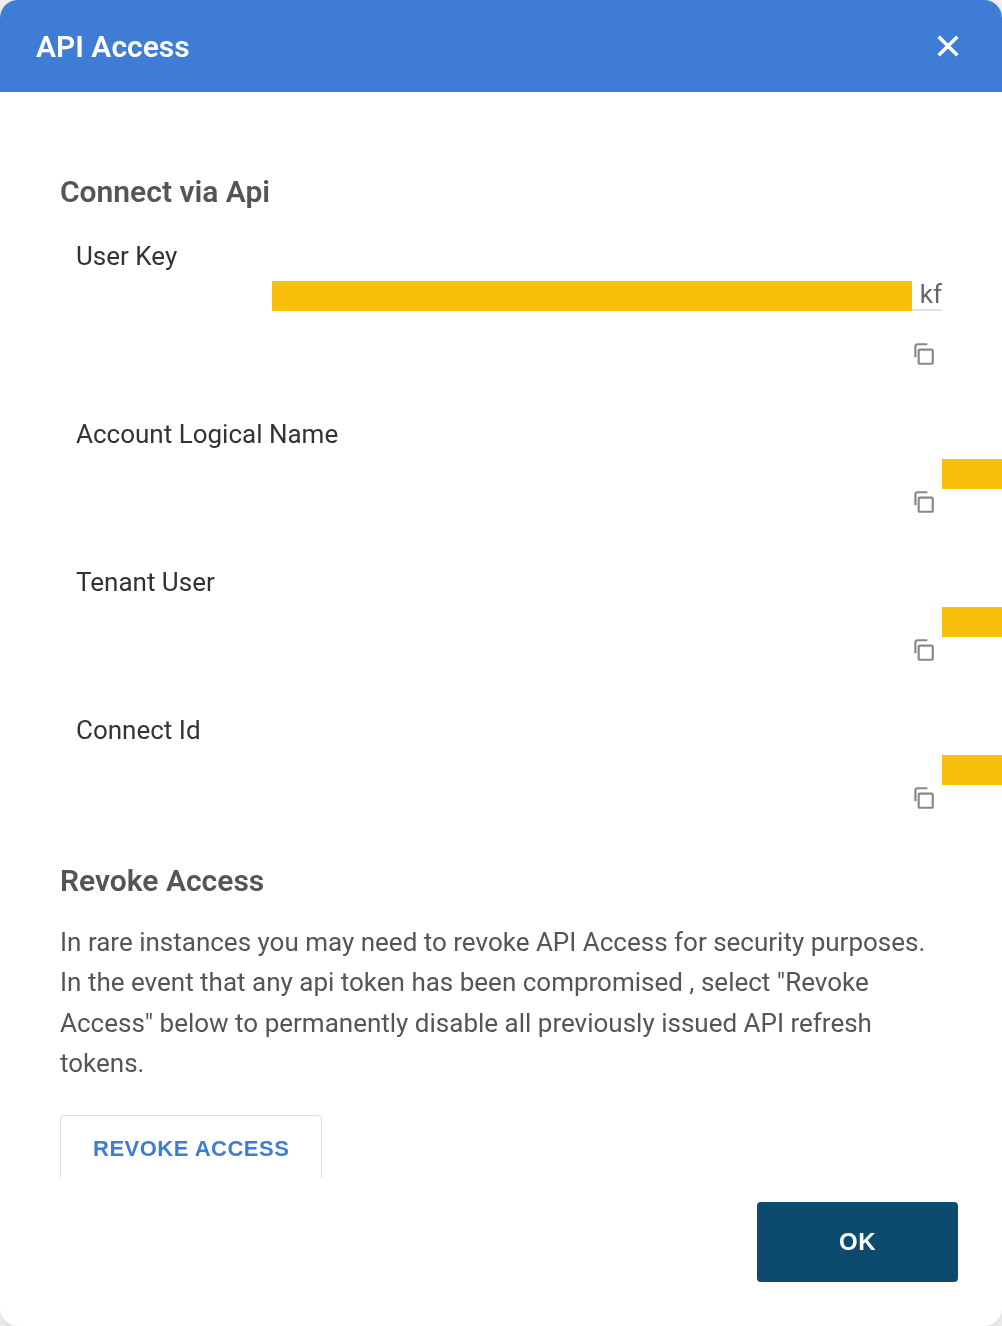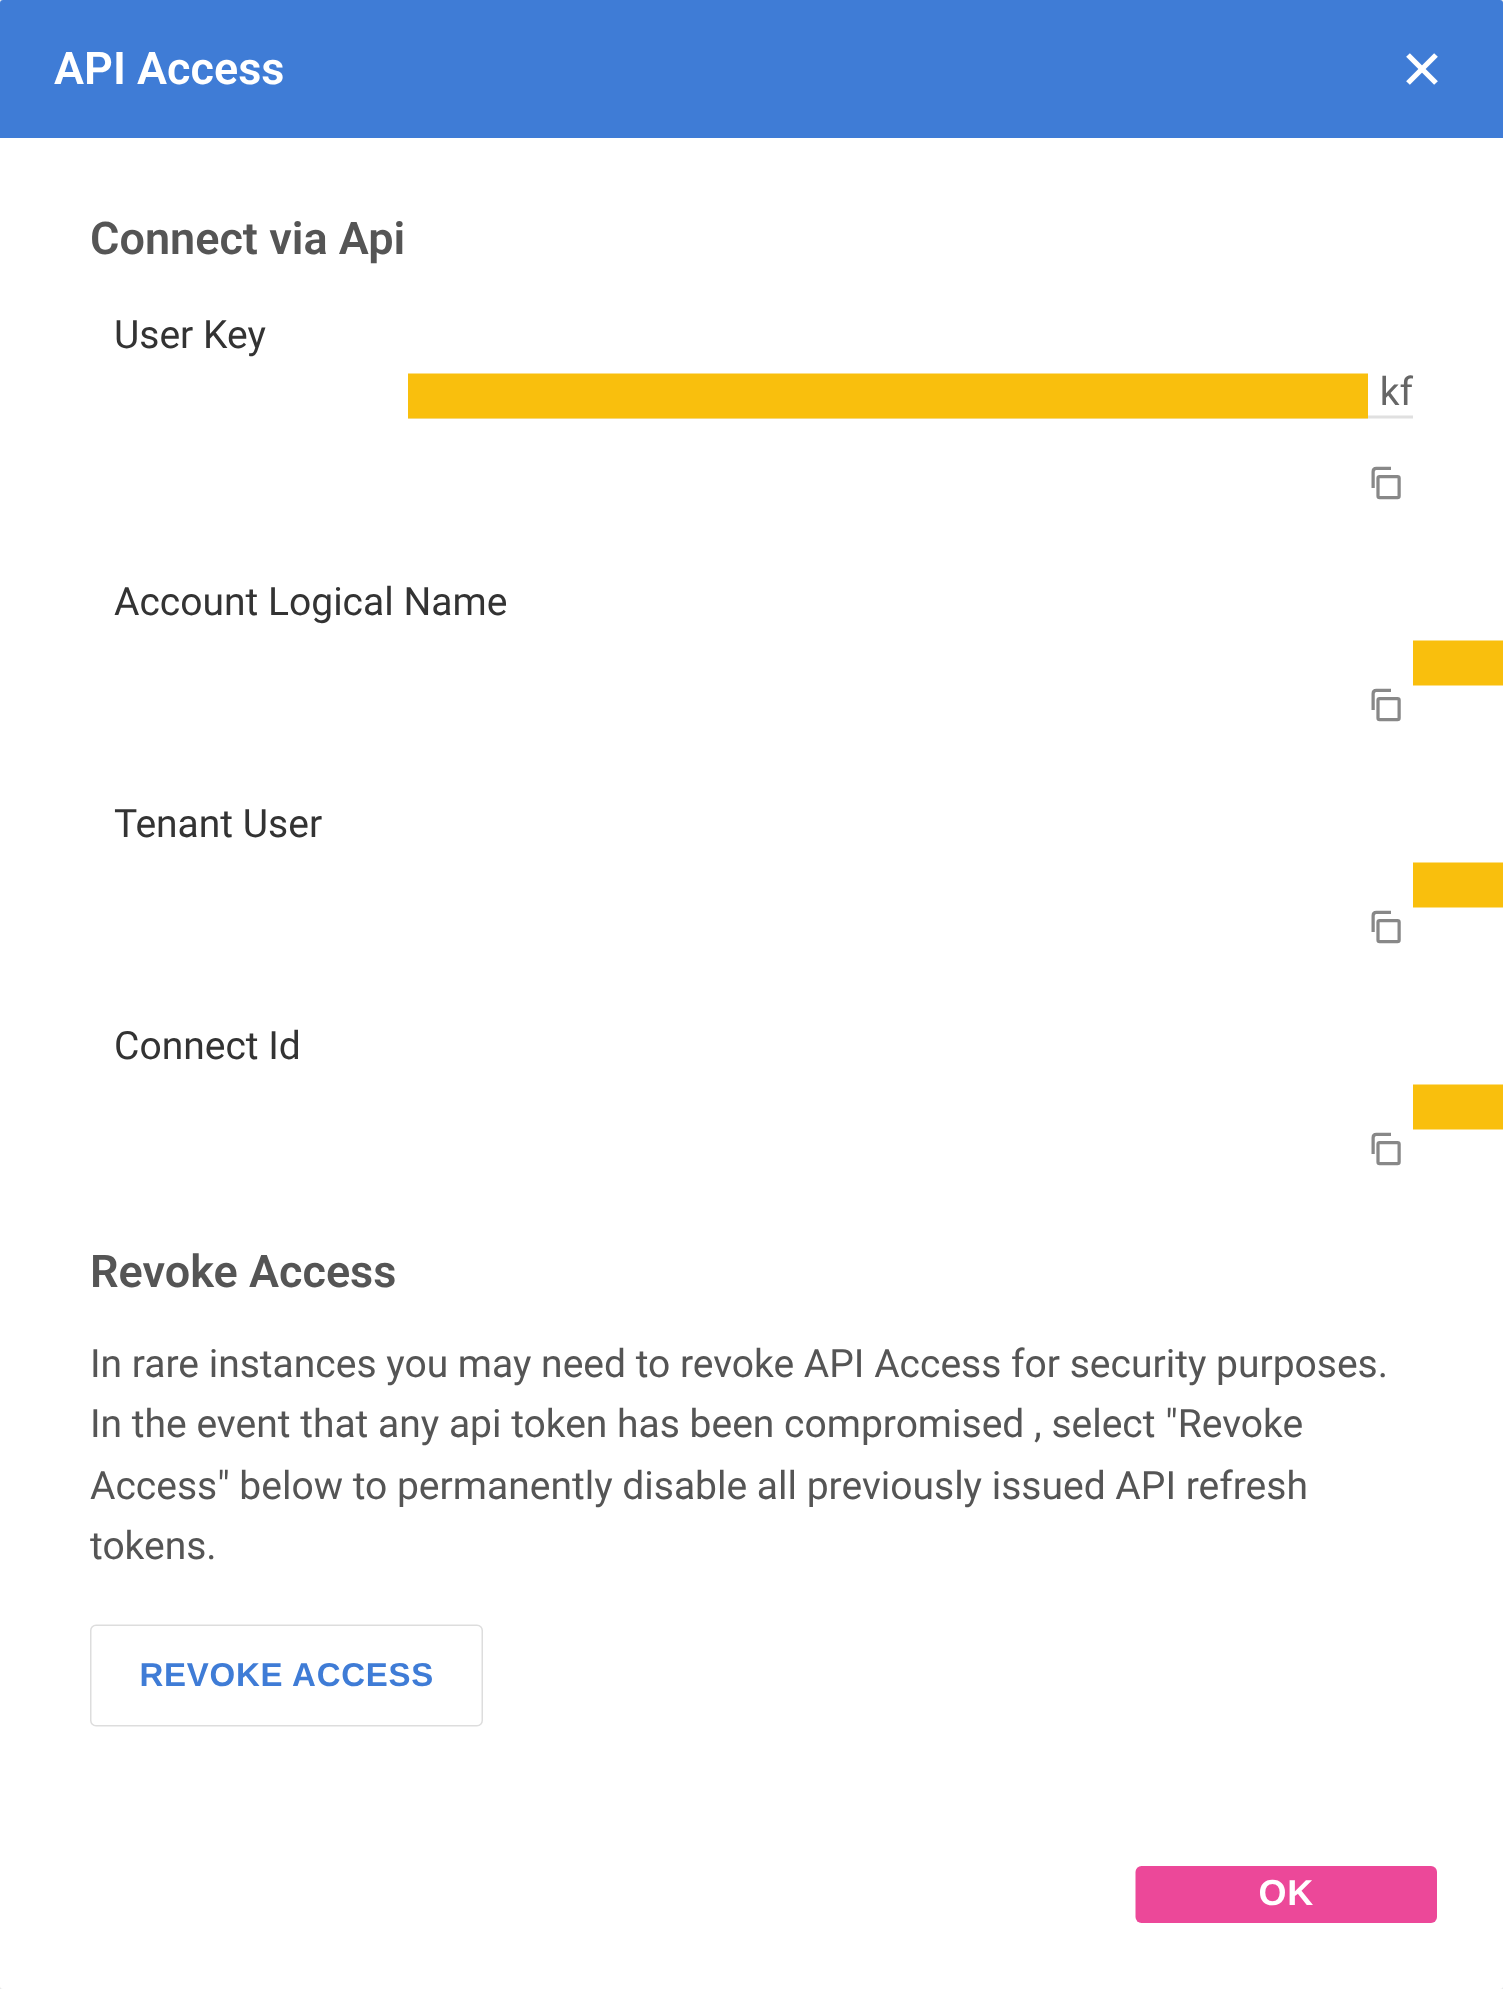--- a/index.html
+++ b/index.html
@@ -11,21 +11,21 @@
     body {
       font-family: -apple-system, BlinkMacSystemFont, "Segoe UI", Roboto, "Helvetica Neue", Arial, sans-serif;
       background: #f5f5f5;
       width: 1002px;
       height: 1326px;
       overflow: hidden;
     }
     
     .modal {
       background: #ffffff;
-      border-radius: 2px;
+      border-radius: 18px;
       box-shadow: 0 4px 20px rgba(0,0,0,0.15);
       width: 100%;
       height: 100%;
       display: flex;
       flex-direction: column;
       overflow: hidden;
     }
     
     .modal-header {
       background: #3f7cd6;
@@ -62,20 +62,21 @@
       padding: 50px 60px 30px 60px;
       flex: 1;
       overflow-y: auto;
     }
     
     .section-title {
       font-size: 30px;
       font-weight: 600;
       color: #555555;
       margin-bottom: 32px;
+      margin-top: 32px;
     }
     
     .section-title.revoke {
       margin-top: 40px;
       margin-bottom: 24px;
     }
     
     .field-group {
       margin-bottom: 42px;
     }
@@ -157,26 +158,26 @@
       letter-spacing: 0.5px;
     }
     
     .modal-footer {
       padding: 24px 44px 44px 44px;
       display: flex;
       justify-content: flex-end;
     }
     
     .ok-button {
-      background: #ec4899;
+      background: #0c4a6e;
       color: #ffffff;
       border: none;
       font-size: 24px;
       font-weight: 700;
-      padding: 5px 82px;
+      padding: 26px 82px;
       border-radius: 4px;
       cursor: pointer;
       letter-spacing: 0.5px;
     }
   </style>
 </head>
 <body>
 
 <div class="modal">
 

